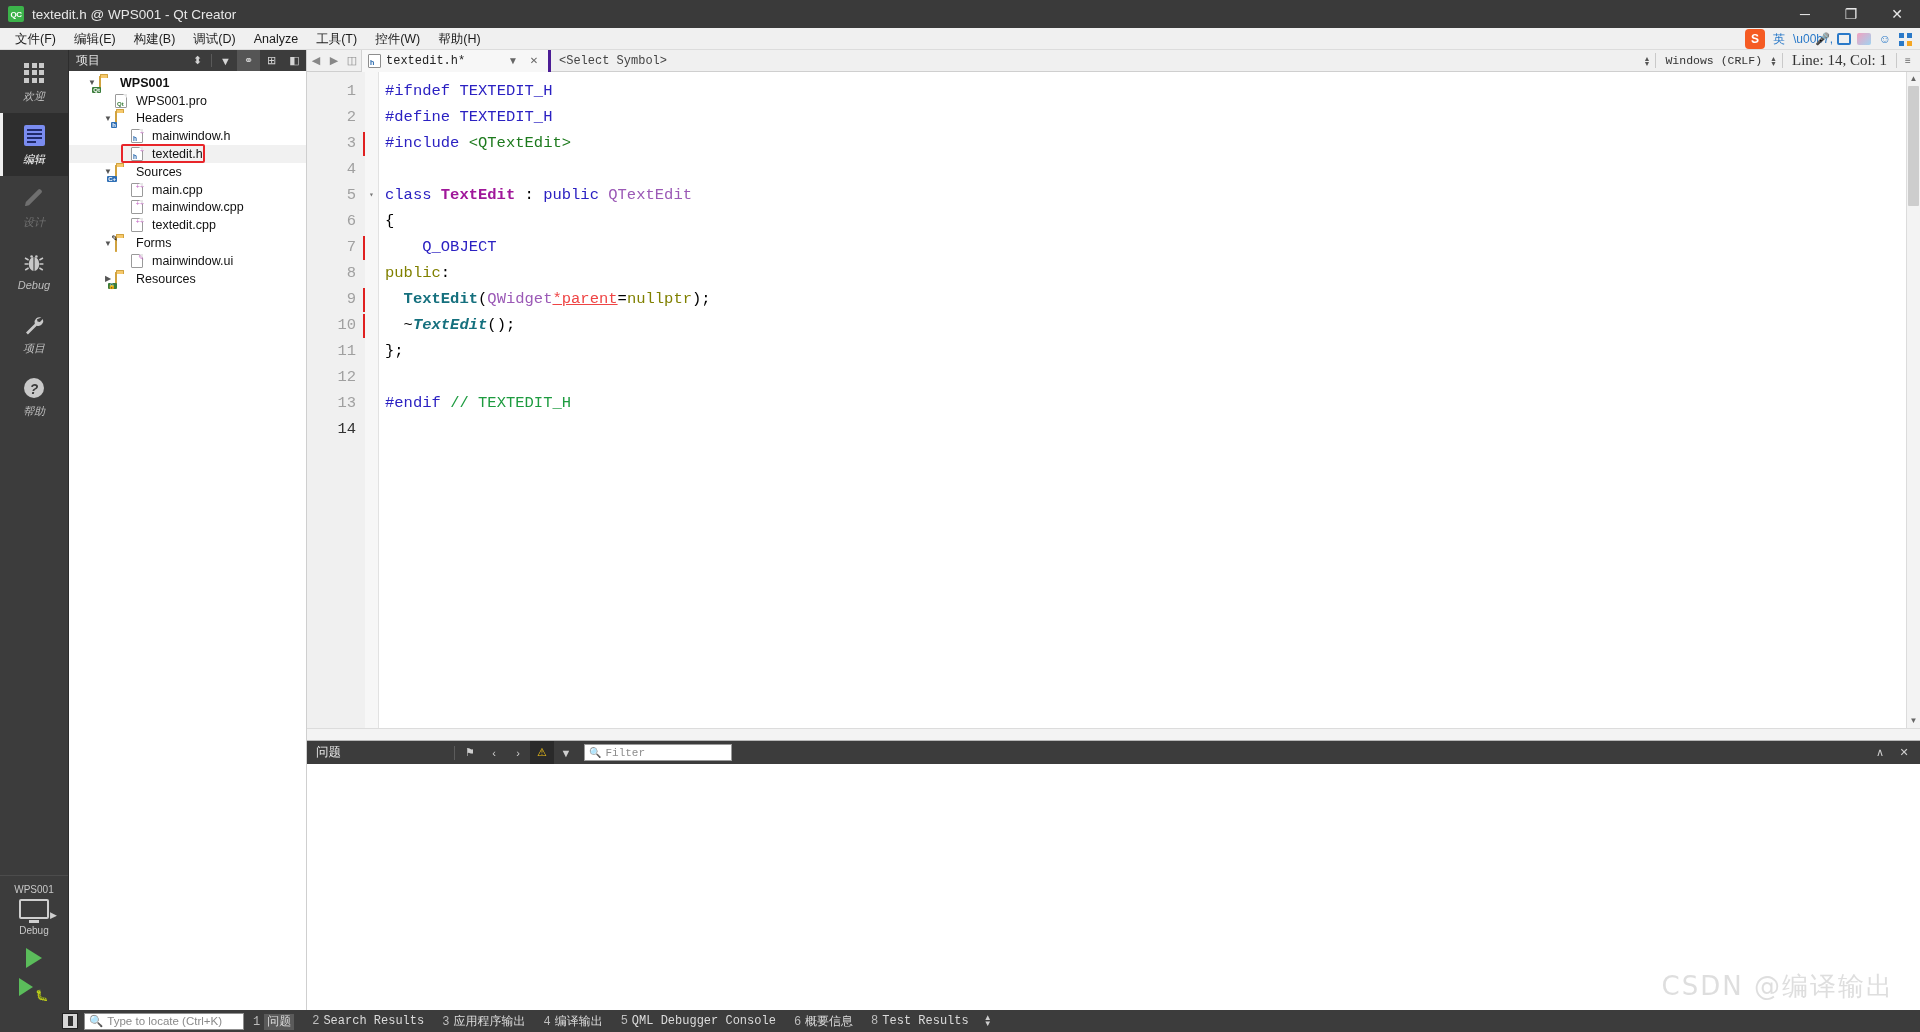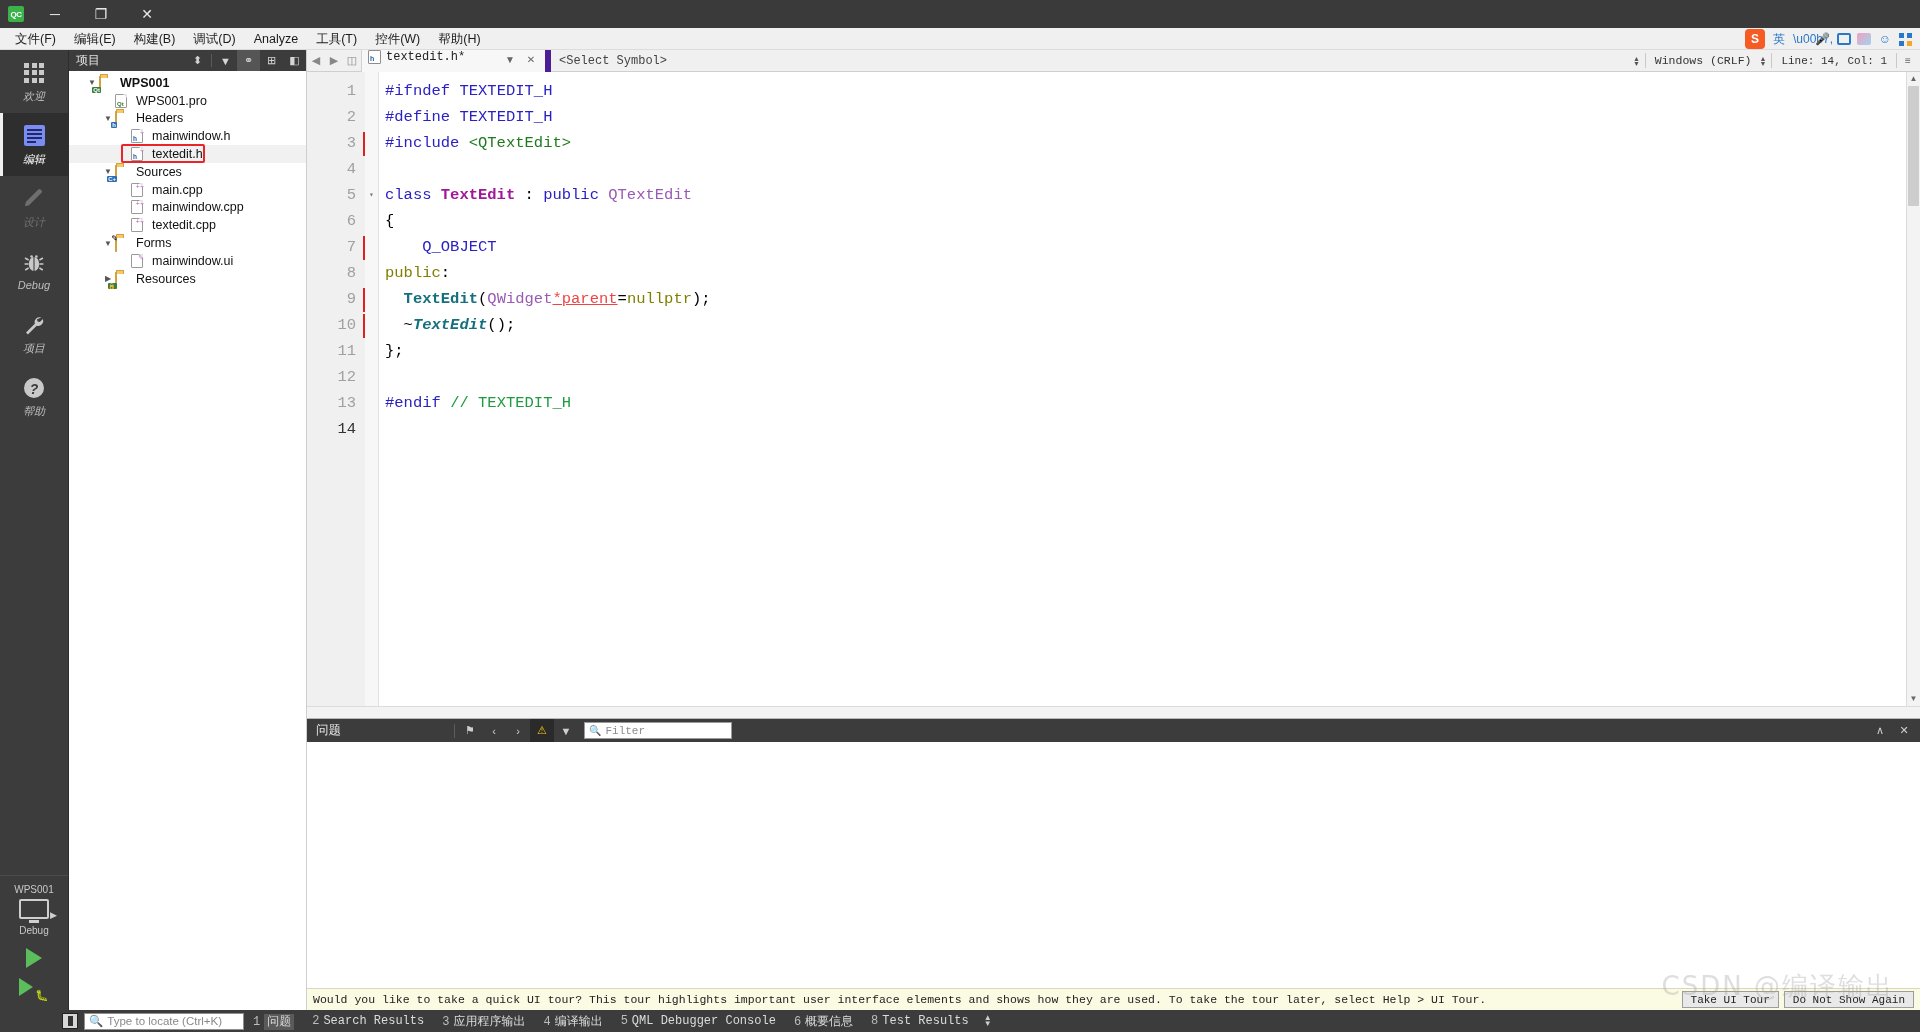--- a/index.html
+++ b/index.html
@@ -184,37 +184,37 @@
   
   .center{ flex:1; display:flex; flex-direction:column; min-width:0; min-height:0; }
 
   
   .edbar{
     height:22px; flex:0 0 22px; background:#f0f0f0; border-bottom:1px solid #cfcfcf;
     display:flex; align-items:center; font-size:12px; color:#222;
   }
   .navbtn{ width:18px;height:20px;display:flex;align-items:center;justify-content:center;color:#888;font-size:11px;cursor:pointer; }
   .ed-tab{
-    display:flex; gap:5px; height:22px; padding:0 6px;
-    background:#f7f7f7; border-right:6px solid #4c1d95; border-left:1px solid #d2d2d2;
+    display:flex; align-items:center; gap:5px; height:22px; padding:0 6px;
+    background:#f7f7f7; border-right:3px solid #4c1d95; border-left:1px solid #d2d2d2;
     min-width:190px;
   }
   .ed-tab .hico{
     width:13px;height:14px;border:1px solid #8d8d8d;background:#fff;position:relative;border-radius:1px;
   }
   .ed-tab .hico .mk{ position:absolute;left:1px;bottom:0;font-size:7px;line-height:8px;color:#1b5fa8;font-weight:bold; }
   .ed-tab .nm{ flex:1; font-size:12px; font-family:"Liberation Mono", monospace; }
   .tb-small{ width:16px;height:20px;display:flex;align-items:center;justify-content:center;color:#666;font-size:10px;cursor:pointer; }
   .symbol-combo{
     flex:0 0 auto; padding:0 8px; font-size:12px; color:#444;
     font-family:"Liberation Mono", monospace;
   }
   .edbar-right{ margin-left:auto; display:flex; align-items:center; gap:0; padding-right:4px; }
   .eol{ font-family:"Liberation Mono", monospace; font-size:11.5px; color:#333; padding:0 6px; }
-  .lncol{ font-family:Liberation Mono, monospace; font-size:11px; color:#333; padding:0 6px; }
+  .lncol{ font-family:Liberation Serif, serif; font-size:15px; color:#333; padding:0 6px; }
   .vsep{ width:1px;height:15px;background:#c9c9c9;margin:0 3px; }
   .updown{ display:flex;flex-direction:column;line-height:5px;font-size:7px;color:#555;margin:0 2px; }
 
   
   .editwrap{ flex:1; display:flex; min-height:0; background:#ffffff; position:relative; }
   .editor{
     flex:1; display:flex; overflow:hidden; font-family:"Liberation Mono", monospace;
     font-size:15.5px; line-height:26px;
   }
   .gutter{
@@ -314,20 +314,21 @@
     letter-spacing:2px; pointer-events:none; font-family:"DejaVu Sans", sans-serif;
   }
 </style>
 </head>
 <body>
 
 <div id="app">
 
   <div class="titlebar">
     <div class="tb-icon">QC</div>
+    <div class="tb-title">textedit.h @ WPS001 - Qt Creator</div>
     <div class="tb-btns">
       <div class="tb-btn">─</div>
       <div class="tb-btn">❐</div>
       <div class="tb-btn close">✕</div>
     </div>
   </div>
 
   <div class="menubar">
     <div class="menu-item">文件(F)</div>
     <div class="menu-item">编辑(E)</div>
@@ -609,25 +610,20 @@
             <span class="ph">Filter</span>
           </div>
           <div class="ih-right">
             <div class="ih-btn">∧</div>
             <div class="ih-btn">✕</div>
           </div>
         </div>
         <div class="issues-body"></div>
       </div>
 
-      <div class="tourbar">
-        <div class="msg">Would you like to take a quick UI tour? This tour highlights important user interface elements and shows how they are used. To take the tour later, select Help &gt; UI Tour.</div>
-        <div class="tourbtn">Take UI Tour</div>
-        <div class="tourbtn">Do Not Show Again</div>
-      </div>
     </div>
   </div>
 
   <div class="statusbar">
     <div class="sb-toggle">
         <i></i>
       </div>
     <div class="locator">
       <span>🔍</span>
       <span>Type to locate (Ctrl+K)</span>

